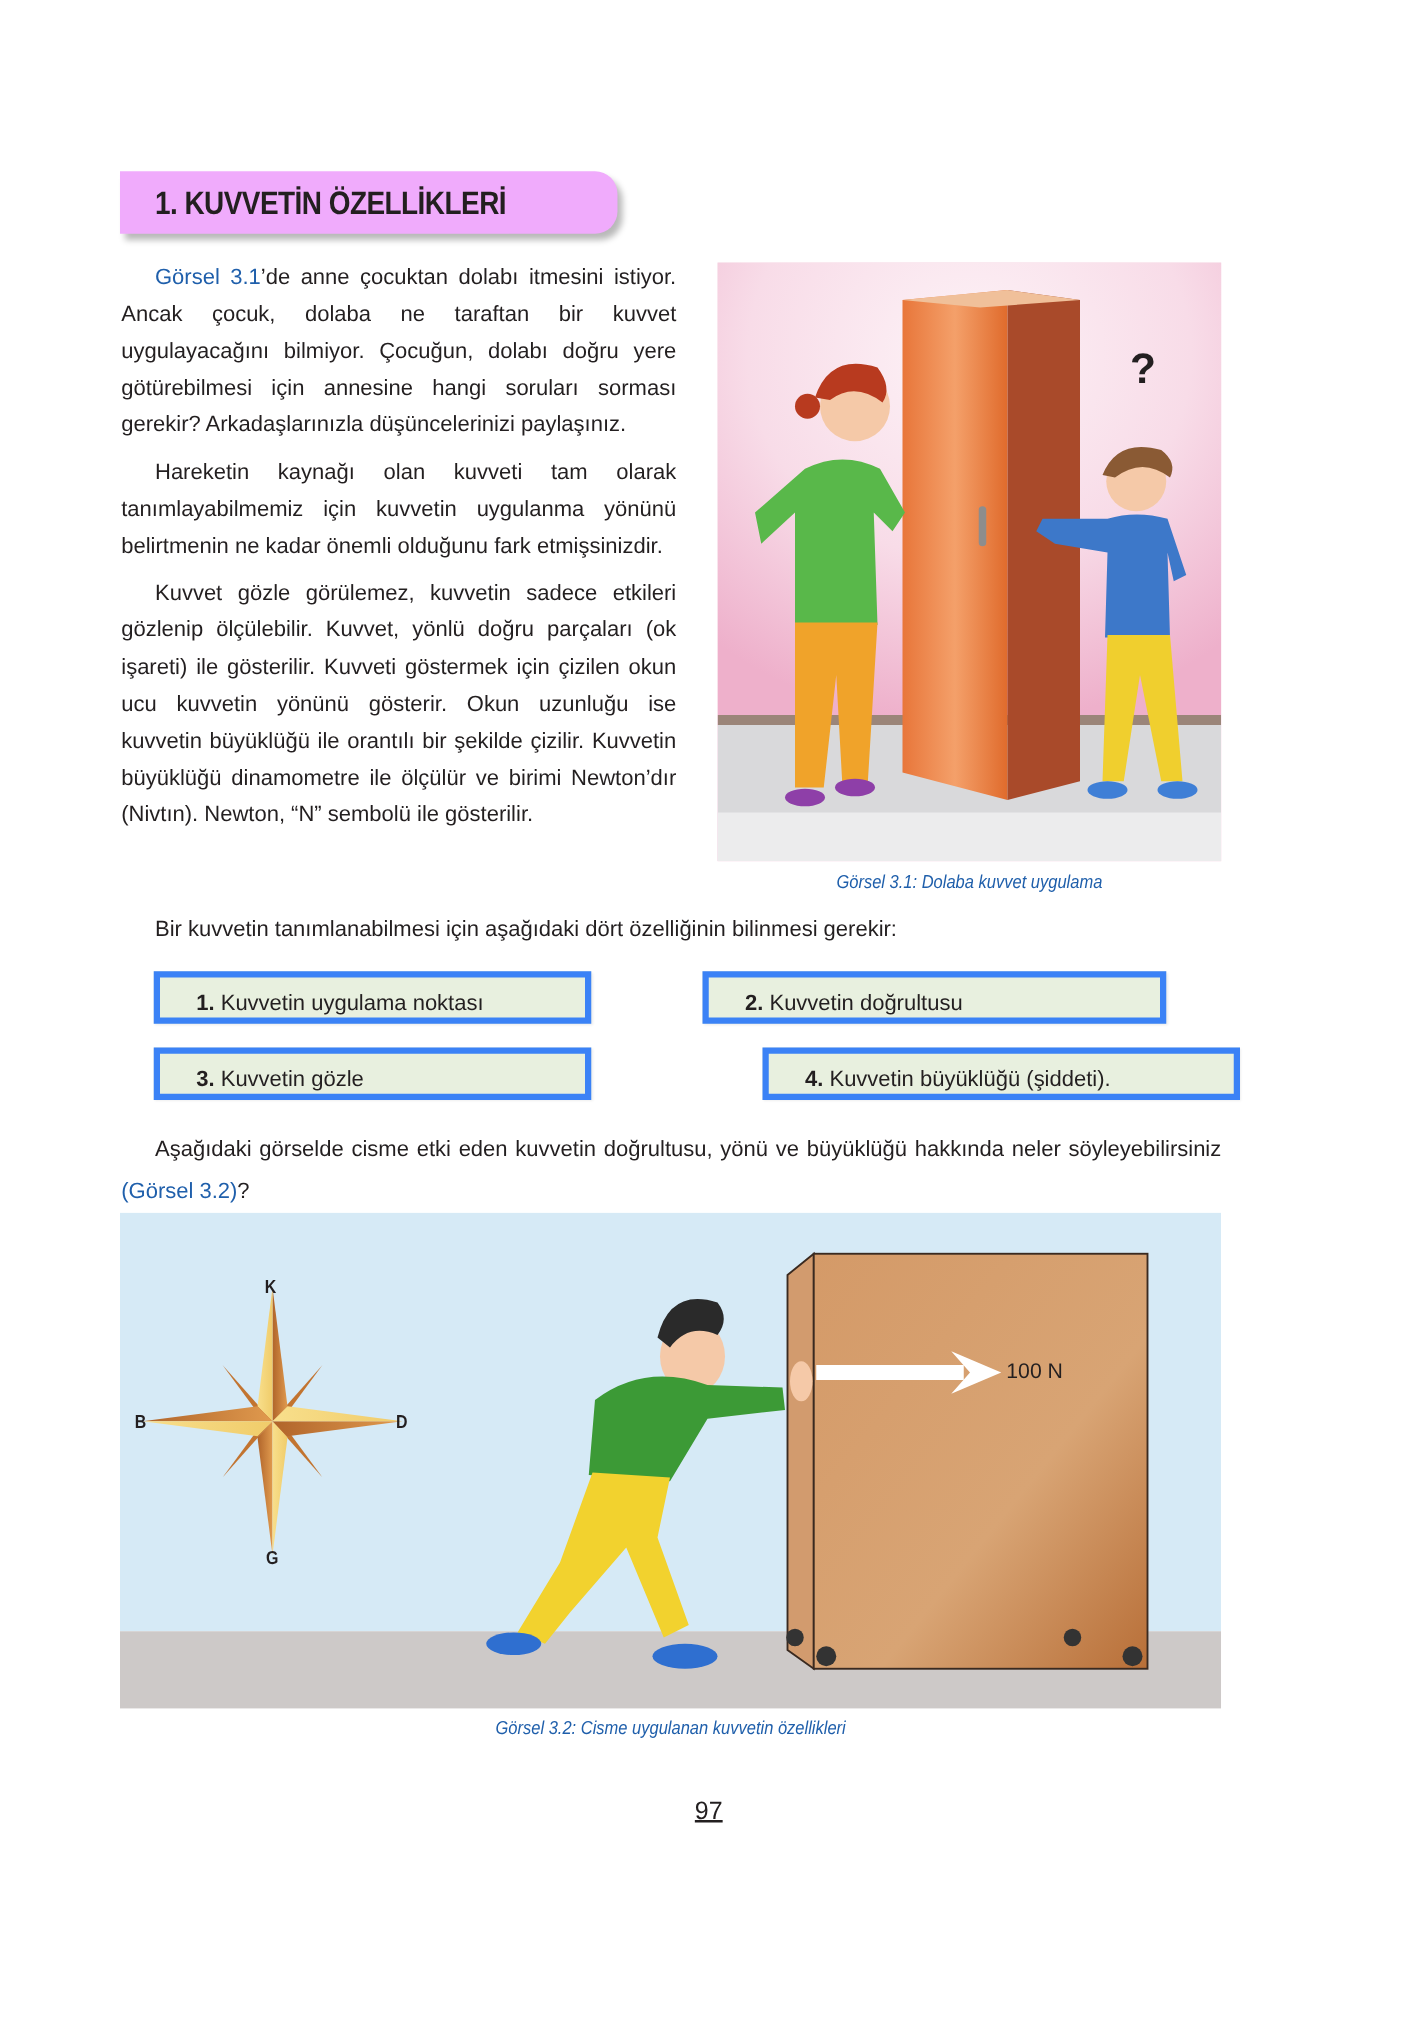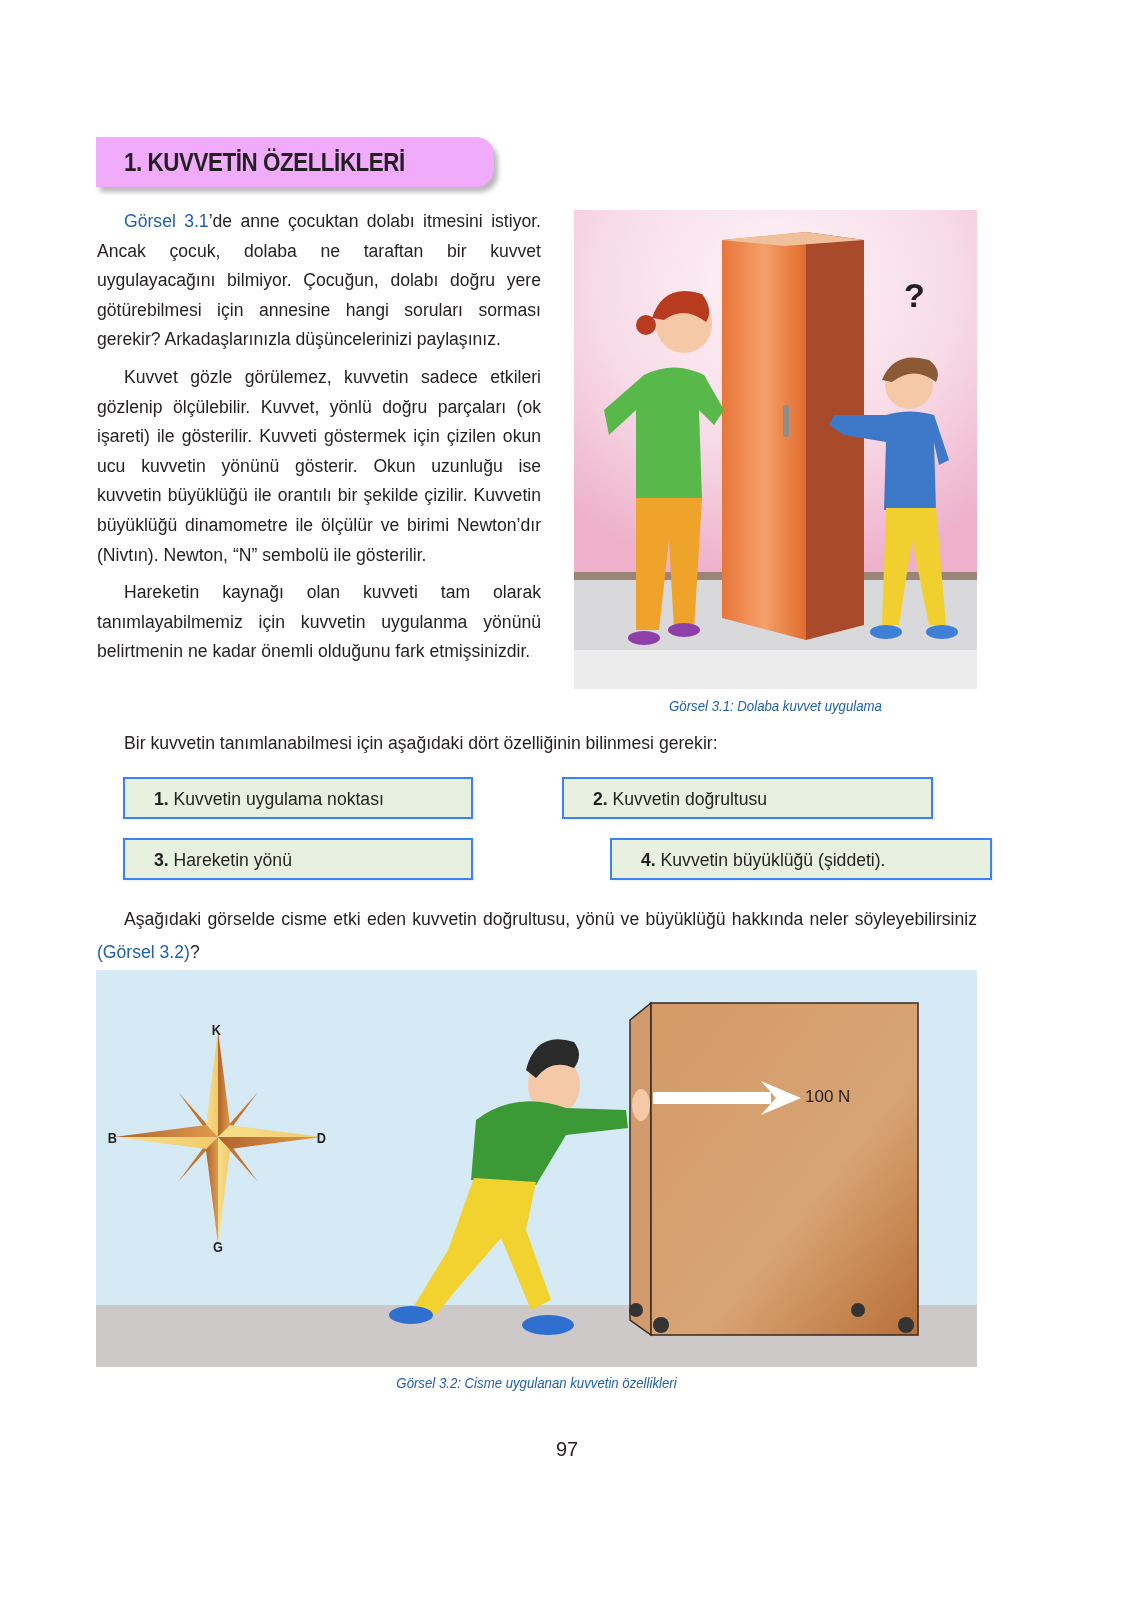--- a/index.html
+++ b/index.html
@@ -20,49 +20,49 @@
 
   .fig1 { position: absolute; left: 574px; top: 210px; width: 403px; height: 479px;
     overflow: hidden; background: #f6d4e1; }
   .fig1-caption { position: absolute; left: 574px; top: 697px; width: 403px; text-align: center;
     font-size: 15px; font-style: italic; color: #1f5fab;
     transform: scaleX(0.88); transform-origin: center; }
 
   .intro-line { position: absolute; left: 124px; top: 733px; font-size: 17.6px; }
 
   .prop-box { position: absolute; height: 42px; width: 350px; background: #e8f0df;
-    border: 2px solid #3b82f6; box-sizing: border-box; font-size: 17.6px; line-height: 40px;
+    border: 5px solid #3b82f6; box-sizing: border-box; font-size: 17.6px; line-height: 40px;
     padding-left: 29px; box-shadow: 1px 1px 2px rgba(0,0,0,0.08); }
   .prop-box b { font-weight: bold; }
 
   .q-para { position: absolute; left: 97px; top: 903px; width: 880px; font-size: 17.6px;
     line-height: 33px; text-align: justify; text-indent: 27px; }
 
   .fig2 { position: absolute; left: 96px; top: 970px; width: 881px; height: 397px; overflow: hidden; }
   .fig2-caption { position: absolute; left: 96px; top: 1374px; width: 881px; text-align: center;
     font-size: 15px; font-style: italic; color: #1f5fab; transform: scaleX(0.88); }
 
   .page-number { position: absolute; left: 0; width: 1134px; top: 1438px; text-align: center;
-    font-size: 20px; }
+    font-size: 20px; text-decoration: underline; }
 
   .compass-label { position: absolute; font-weight: bold; font-size: 15px; color: #231f20;
     transform: scaleX(0.85); }
   .force-label { position: absolute; left: 805px; top: 1087px; font-size: 17px; color: #231f20; }
 </style>
 </head>
 <body>
 
 <div class="section-banner">
   <div class="section-title">1. KUVVETİN ÖZELLİKLERİ</div>
 </div>
 
 <div class="body-col">
   <p><span class="blue-ref">Görsel 3.1</span><span>’de anne çocuktan dolabı itmesini istiyor. Ancak çocuk, dolaba ne taraftan bir kuvvet uygulayacağını bilmiyor. Çocuğun, dolabı doğru yere götürebilmesi için annesine hangi soruları sorması gerekir? Arkadaşlarınızla düşüncelerinizi paylaşınız.</span></p>
+  <p>Hareketin kaynağı olan kuvveti tam olarak tanımlayabilmemiz için kuvvetin uygulanma yönünü belirtmenin ne kadar önemli olduğunu fark etmişsinizdir.</p>
   <p>Kuvvet gözle görülemez, kuvvetin sadece etkileri gözlenip ölçülebilir. Kuvvet, yönlü doğru parçaları (ok işareti) ile gösterilir. Kuvveti göstermek için çizilen okun ucu kuvvetin yönünü gösterir. Okun uzunluğu ise kuvvetin büyüklüğü ile orantılı bir şekilde çizilir. Kuvvetin büyüklüğü dinamometre ile ölçülür ve birimi Newton’dır (Nivtın). Newton, “N” sembolü ile gösterilir.</p>
-  <p>Hareketin kaynağı olan kuvveti tam olarak tanımlayabilmemiz için kuvvetin uygulanma yönünü belirtmenin ne kadar önemli olduğunu fark etmişsinizdir.</p>
 </div>
 
 <div class="fig1">
   <svg width="403" height="479" viewBox="0 0 403 479">
     <defs>
       <radialGradient id="wallg" cx="0.5" cy="0.2" r="0.8">
         <stop offset="0" stop-color="#fdf3f7"></stop>
           <stop offset="0.55" stop-color="#f8dce8"></stop>
           <stop offset="1" stop-color="#eeb0cb"></stop>
       </radialGradient>
@@ -103,21 +103,21 @@
 
 <div class="intro-line">Bir kuvvetin tanımlanabilmesi için aşağıdaki dört özelliğinin bilinmesi gerekir:</div>
 
 <div class="prop-box" style="left:123px;top:777px;">
   <b>1.</b><span> Kuvvetin uygulama noktası</span>
 </div>
 <div class="prop-box" style="left:562px;top:777px;width:371px;">
   <b>2.</b><span> Kuvvetin doğrultusu</span>
 </div>
 <div class="prop-box" style="left:123px;top:838px;">
-  <b>3.</b><span> Hareketin yönü</span>
+  <b>3.</b><span> Kuvvetin gözle</span>
 </div>
 <div class="prop-box" style="left:578px;top:838px;width:382px;margin-left:32px;">
   <b>4.</b><span> Kuvvetin büyüklüğü (şiddeti).</span>
 </div>
 
 <div class="q-para">
   <span>Aşağıdaki görselde cisme etki eden kuvvetin doğrultusu, yönü ve büyüklüğü hakkında neler söyleyebilirsiniz </span><span class="blue-ref">(Görsel 3.2)</span><span>?</span>
 </div>
 
 <div class="fig2">

